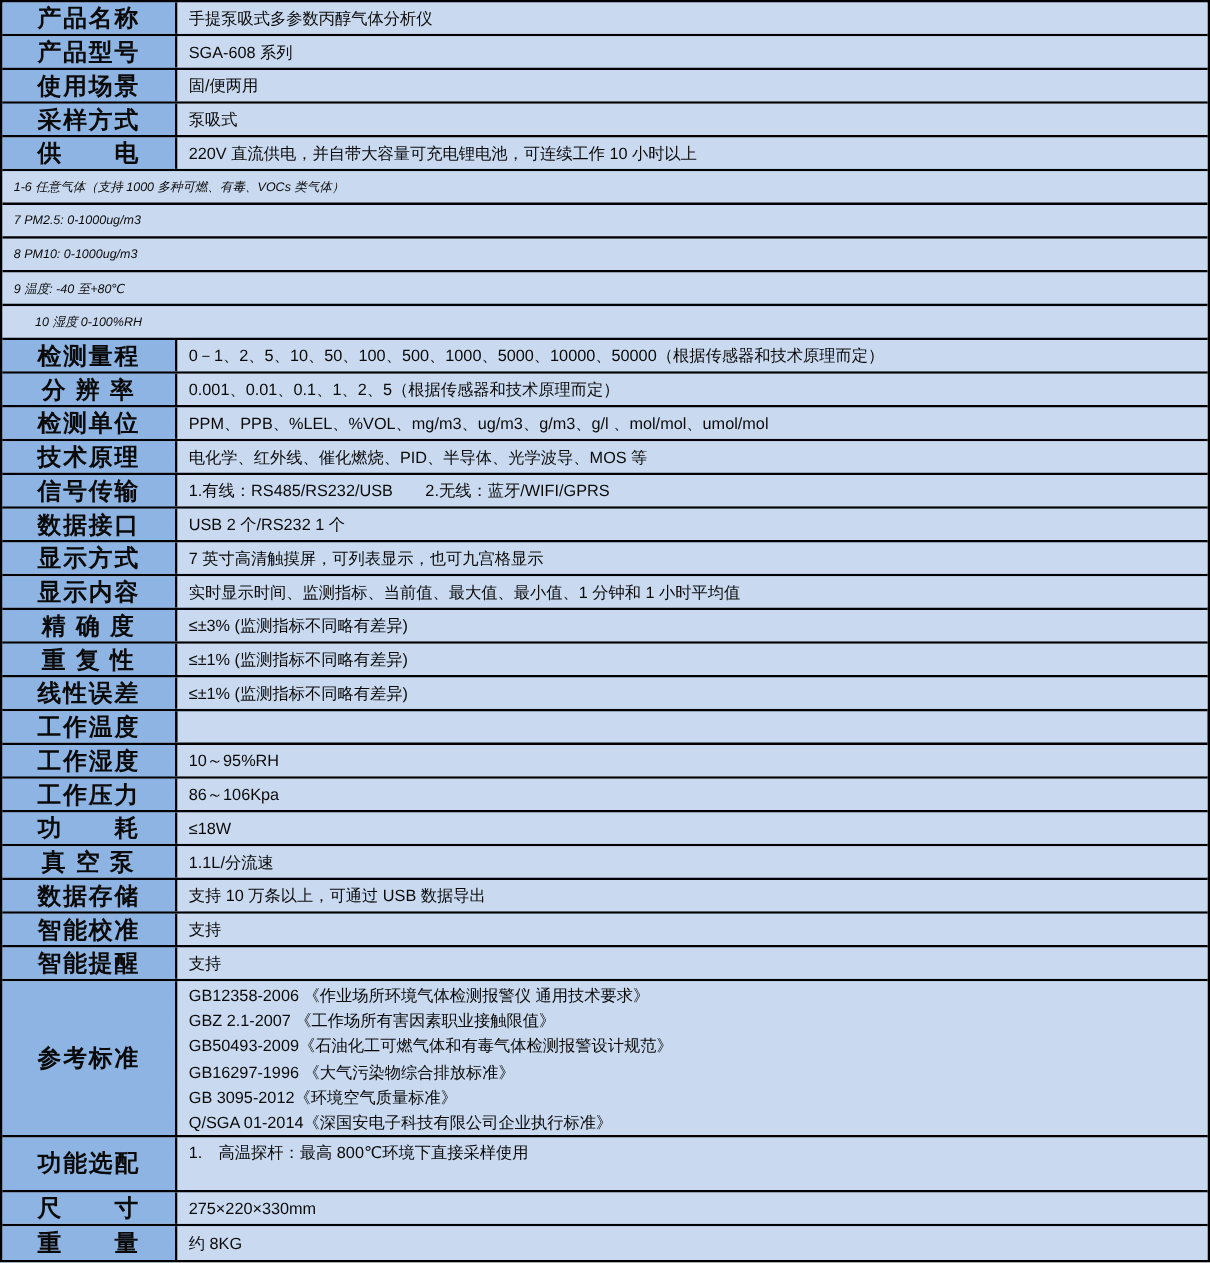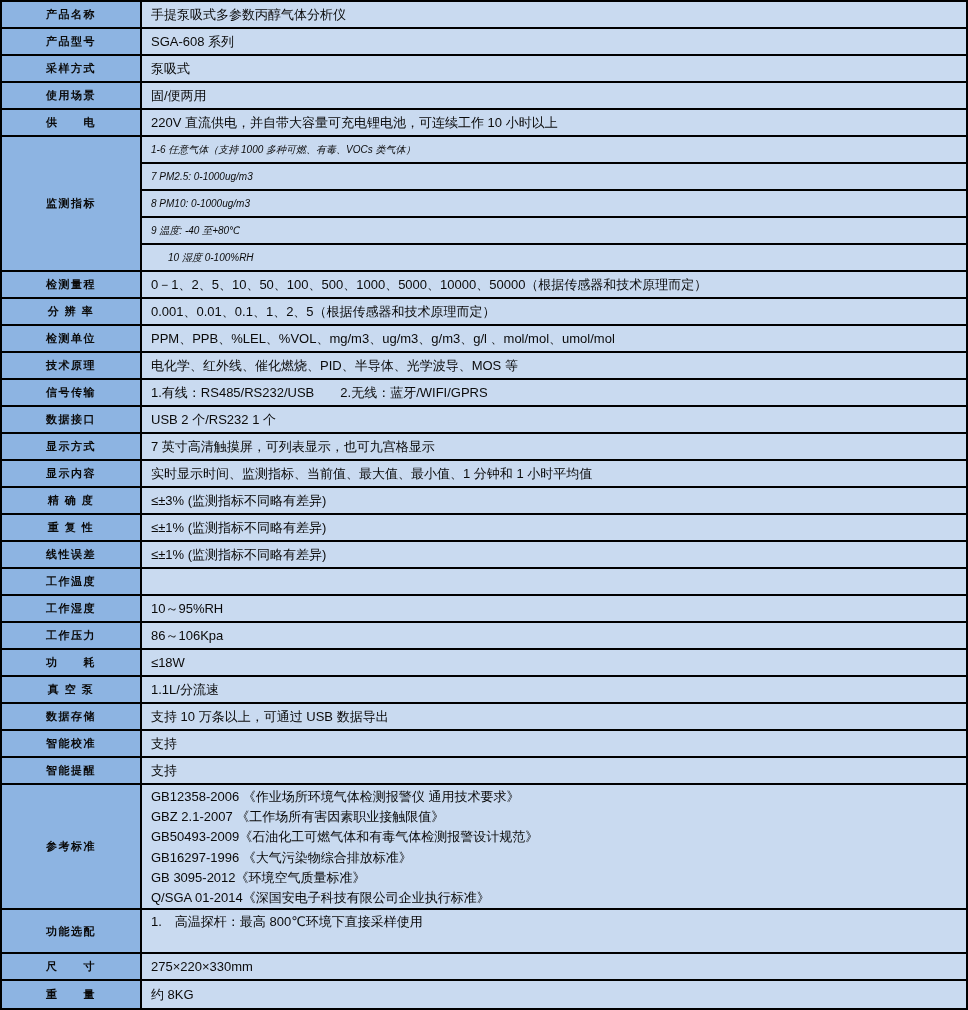--- a/index.html
+++ b/index.html
@@ -20,21 +20,21 @@
   .row{display:flex;box-sizing:border-box;border-bottom:2px solid var(--border);flex:0 0 27px;min-height:0;}
   .row:last-child{border-bottom:none;}
   .row.h135{flex:0 0 135px;}
   .row.h125{flex:0 0 125px;}
   .row.h44{flex:0 0 44px;}
   .lbl{
     flex:0 0 140px;width:140px;box-sizing:border-box;
     background:var(--label-bg);
     border-right:2px solid var(--border);
     display:flex;align-items:center;justify-content:center;
-    font-weight:bold;font-size:11px;letter-spacing:1.5px;
+    font-weight:bold;font-size:19px;letter-spacing:1.5px;
     white-space:pre;text-align:center;
   }
   .val{
     flex:1;box-sizing:border-box;background:var(--value-bg);
     display:flex;align-items:center;
     padding:0 10px 0 9px;font-size:13px;white-space:pre-wrap;
     overflow:hidden;
   }
   .subcol{flex:1;display:flex;flex-direction:column;min-width:0;}
   .subcell{
@@ -54,34 +54,33 @@
 
   <div class="row">
     <div class="lbl">产品名称</div>
     <div class="val">手提泵吸式多参数丙醇气体分析仪</div>
   </div>
   <div class="row">
     <div class="lbl">产品型号</div>
     <div class="val">SGA-608 系列</div>
   </div>
   <div class="row">
+    <div class="lbl">使用场景</div>
+    <div class="val">固/便两用</div>
+  </div>
+  <div class="row">
     <div class="lbl">采样方式</div>
     <div class="val">泵吸式</div>
-  </div>
-  <div class="row">
-    <div class="lbl">使用场景</div>
-    <div class="val">固/便两用</div>
   </div>
   <div class="row">
     <div class="lbl">供　　电</div>
     <div class="val">220V 直流供电，并自带大容量可充电锂电池，可连续工作 10 小时以上</div>
   </div>
 
   <div class="row h135">
-    <div class="lbl">监测指标</div>
     <div class="subcol">
       <div class="subcell">1-6 任意气体（支持 1000 多种可燃、有毒、VOCs 类气体）</div>
       <div class="subcell">7 PM2.5: 0-1000ug/m3</div>
       <div class="subcell">8 PM10: 0-1000ug/m3</div>
       <div class="subcell">9 温度: -40 至+80℃</div>
       <div class="subcell">10 湿度 0-100%RH</div>
     </div>
   </div>
 
   <div class="row">

